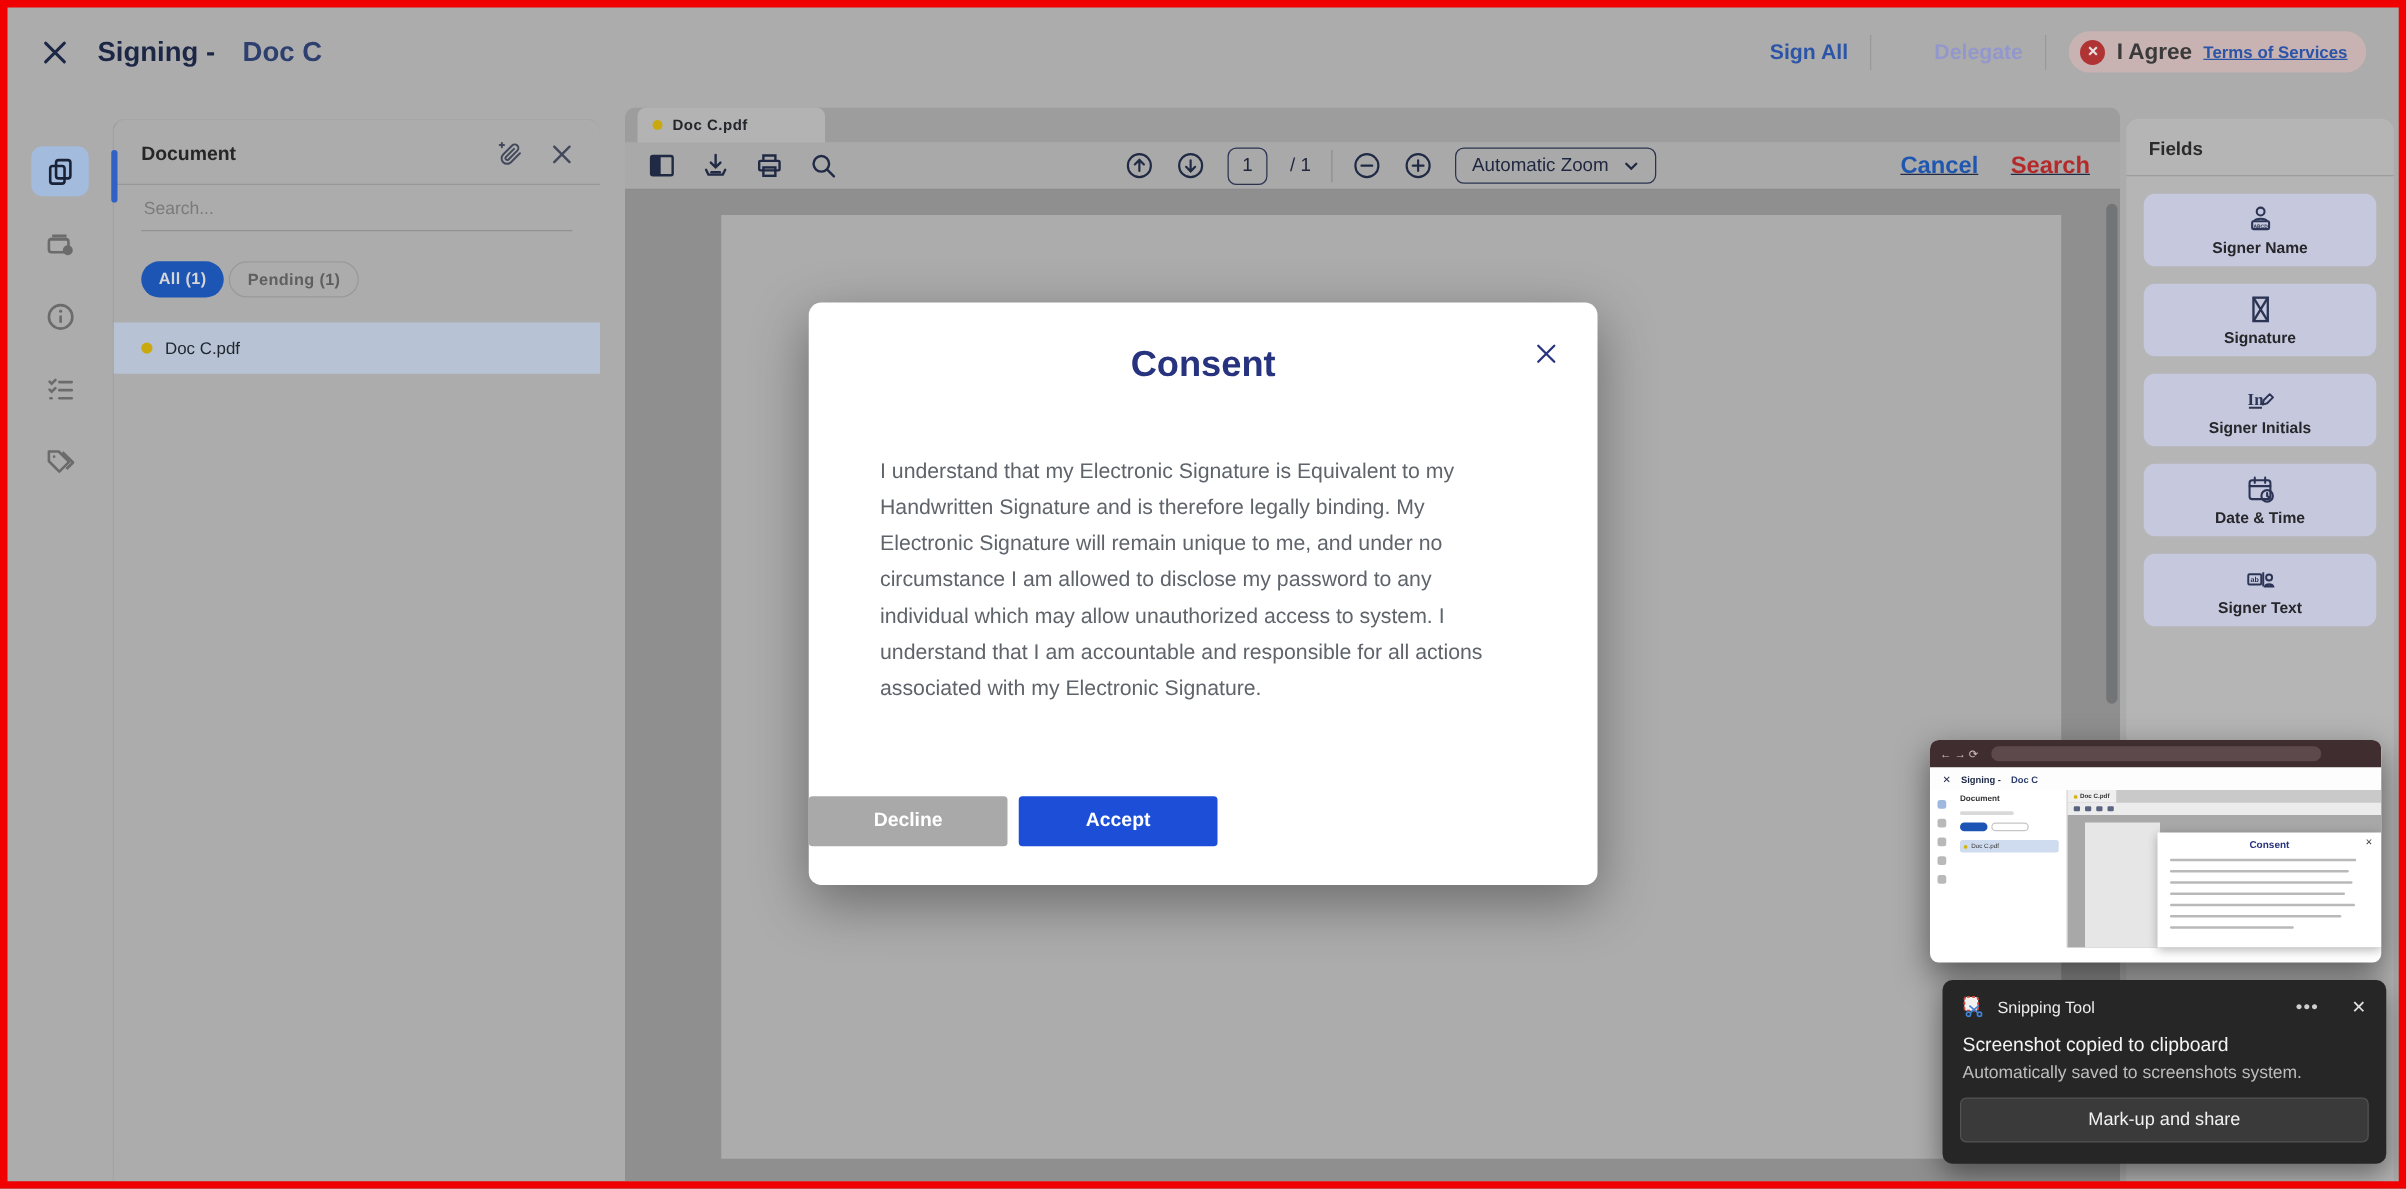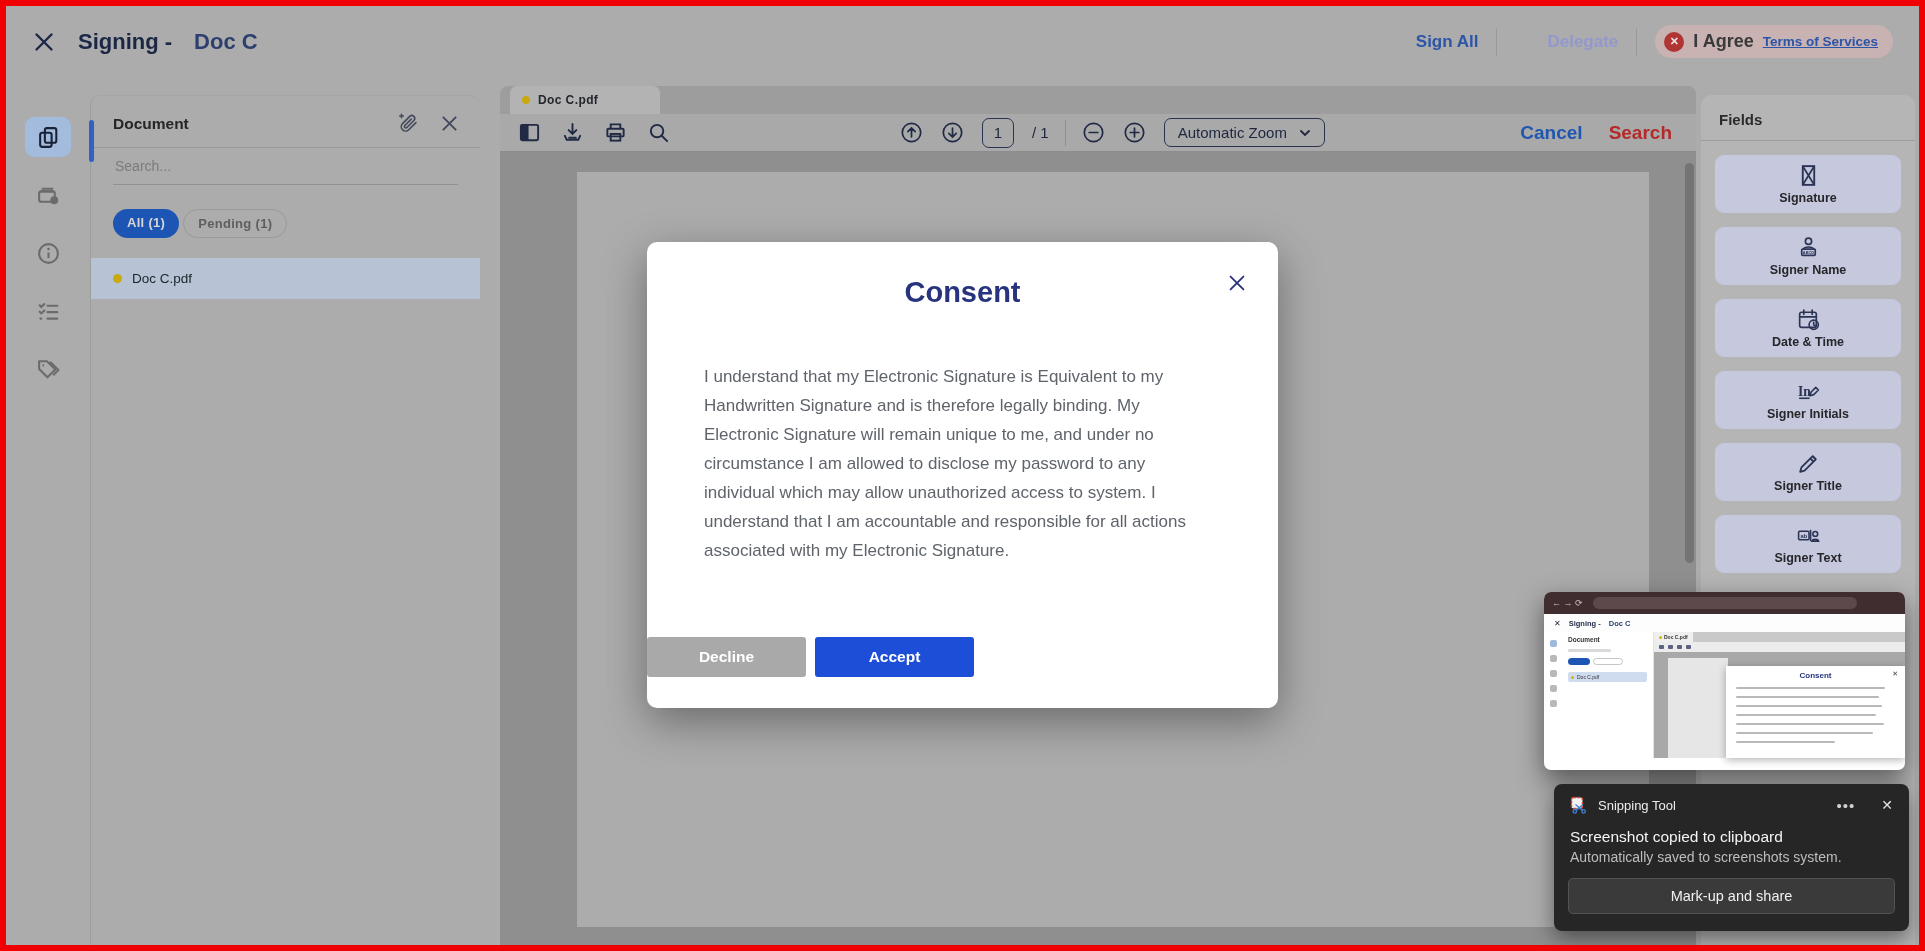--- a/index.html
+++ b/index.html
@@ -76,21 +76,21 @@
   .tb-group-left { display:flex; align-items:center; gap:20px; }
   .tb-group-mid { display:flex; align-items:center; gap:18px; margin-left:230px; }
   .page-input { width:32px; height:30px; border:1.5px solid #2b3350; border-radius:7px; background:transparent;
                 text-align:center; font-size:15px; color:#20283f; font-family:"Liberation Sans", sans-serif; }
   .page-total { font-size:15px; color:#20283f; }
   .vsep { width:1px; height:26px; background:#8e8e8e; margin:0 16px; }
   .tb-group-zoom { display:flex; align-items:center; gap:18px; }
   .zoom-select { display:flex; align-items:center; gap:12px; border:1.5px solid #2b3350; border-radius:7px;
                  padding:5px 13px; font-size:15px; color:#1f2740; cursor:pointer; }
   .zoom-select svg { width:12px; height:12px; }
-  .tb-group-right { margin-left:auto; display:flex; align-items:center; gap:26px; padding-right:6px; }
+  .tb-group-right { margin-left:auto; display:flex; align-items:center; gap:26px; padding-right:6px;text-decoration:underline; }
   .cancel-link { font-size:19px; font-weight:700; color:#1f57b0; cursor:pointer; }
   .reject-link { font-size:19px; font-weight:700; color:#b42a2a; cursor:pointer; }
   .canvas { position:absolute; top:66px; bottom:0; left:0; right:0; background:#8f8f90; }
   .pdf-page { position:absolute; left:77px; top:20px; width:1072px; bottom:18px; background:#acacac; }
   .vscrollbar { position:absolute; right:1px; top:4px; bottom:4px; width:11px; }
   .vthumb { position:absolute; top:7px; left:1px; width:9px; height:400px; background:#737476; border-radius:5px; }
 
   
   .fields-panel { position:absolute; right:4px; top:18px; bottom:0; width:214px; background:#b5b5b5;
                   border-radius:10px 10px 0 0; }
@@ -326,64 +326,56 @@
           <div class="vthumb"></div>
         </div>
       </div>
     </div>
 
     <div class="fields-panel">
       <div class="fp-title">Fields</div>
       <div class="fp-divider"></div>
 
       <div class="field-card">
-        <svg viewBox="0 0 24 24" fill="none" stroke="currentColor" stroke-width="1.8">
-          <rect x="6.5" y="3" width="11" height="18"></rect>
-            <path d="M6.5 3l11 18M17.5 3l-11 18"></path>
-        </svg>
-        <span class="field-label">Signature</span>
-      </div>
-
-      <div class="field-card">
         <svg viewBox="0 0 24 24" fill="none" stroke="currentColor" stroke-width="1.6">
           <circle cx="12" cy="6" r="3"></circle>
             <path d="M7 13.5c1.2-2.6 8.8-2.6 10 0"></path>
           <rect x="5.5" y="13.5" width="13" height="6" rx="1"></rect>
           <text x="12" y="18.3" font-size="3.8" text-anchor="middle" fill="currentColor" stroke="none" font-weight="bold">ABCD</text>
         </svg>
         <span class="field-label">Signer Name</span>
+      </div>
+
+      <div class="field-card">
+        <svg viewBox="0 0 24 24" fill="none" stroke="currentColor" stroke-width="1.8">
+          <rect x="6.5" y="3" width="11" height="18"></rect>
+            <path d="M6.5 3l11 18M17.5 3l-11 18"></path>
+        </svg>
+        <span class="field-label">Signature</span>
+      </div>
+
+      <div class="field-card">
+        <svg viewBox="0 0 24 24" fill="none" stroke="currentColor" stroke-width="1.5">
+          <text x="2" y="16" font-size="13" font-weight="bold" fill="currentColor" stroke="none" font-family="Liberation Serif, serif">In</text>
+          <path d="M3 18.5h10"></path>
+            <path d="M14.5 12.5l4.5-4.5 2.5 2.5-4.5 4.5-3.5 1z" stroke-linejoin="round"></path>
+        </svg>
+        <span class="field-label">Signer Initials</span>
       </div>
 
       <div class="field-card">
         <svg viewBox="0 0 24 24" fill="none" stroke="currentColor" stroke-width="1.6" stroke-linecap="round">
           <rect x="3.5" y="5" width="16" height="14.5" rx="2"></rect>
             <path d="M7.5 3v4M15.5 3v4M3.5 9.5h16"></path>
           <circle cx="17" cy="17" r="4.4"></circle>
             <path d="M17 14.8V17l1.6 1.1"></path>
         </svg>
         <span class="field-label">Date &amp; Time</span>
       </div>
 
-      <div class="field-card">
-        <svg viewBox="0 0 24 24" fill="none" stroke="currentColor" stroke-width="1.5">
-          <text x="2" y="16" font-size="13" font-weight="bold" fill="currentColor" stroke="none" font-family="Liberation Serif, serif">In</text>
-          <path d="M3 18.5h10"></path>
-            <path d="M14.5 12.5l4.5-4.5 2.5 2.5-4.5 4.5-3.5 1z" stroke-linejoin="round"></path>
-        </svg>
-        <span class="field-label">Signer Initials</span>
-      </div>
-
-      <div class="field-card">
-        <svg viewBox="0 0 24 24" fill="none" stroke="currentColor" stroke-width="1.7" stroke-linejoin="round">
-          <path d="M4 20l1.2-4.2L16 5l3 3L8.2 18.8 4 20z"></path>
-            <path d="M13.8 7.2l3 3"></path>
-            <path d="M16 5l3 3" fill="currentColor"></path>
-        </svg>
-        <span class="field-label">Signer Title</span>
-      </div>
 
       <div class="field-card">
         <svg viewBox="0 0 24 24" fill="none" stroke="currentColor" stroke-width="1.5">
           <rect x="2.5" y="8" width="10" height="8" rx="1"></rect>
           <text x="7.5" y="14.3" font-size="5.5" text-anchor="middle" fill="currentColor" stroke="none" font-weight="bold">ab</text>
           <path d="M14 6.5v11"></path>
             <circle cx="18.5" cy="10.5" r="2.3"></circle>
             <path d="M15.3 17.5c.6-2.4 5.8-2.4 6.4 0z"></path>
         </svg>
         <span class="field-label">Signer Text</span>

